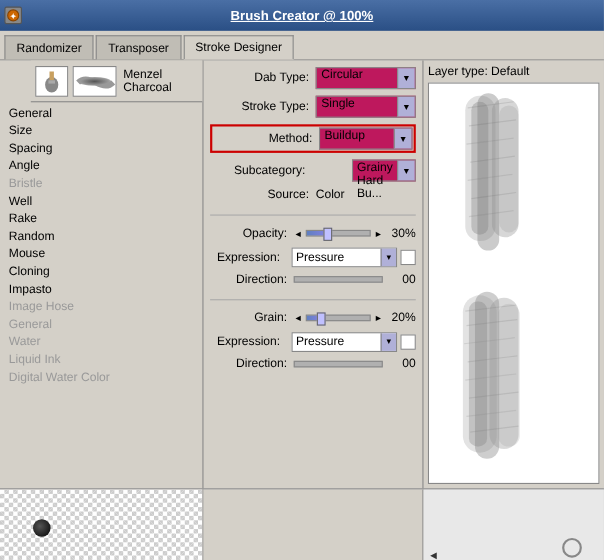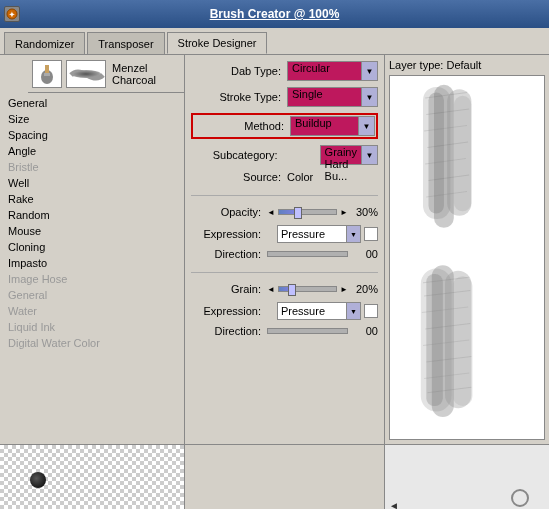--- a/index.html
+++ b/index.html
@@ -230,22 +230,22 @@
       text-align: right;
       font-size: 11px;
     }
     .expr-row {
       display: flex;
       align-items: center;
       margin-bottom: 1px;
     }
     .expr-label {
       width: 70px;
-      text-align: right;
-      margin-right: 16px;
+      text-align: center;
+      margin-right: 4px;
       font-size: 11px;
     }
     .expr-dropdown {
       display: flex;
       align-items: center;
       background: white;
       border: 1px solid #888;
       height: 18px;
       flex: 1;
     }

